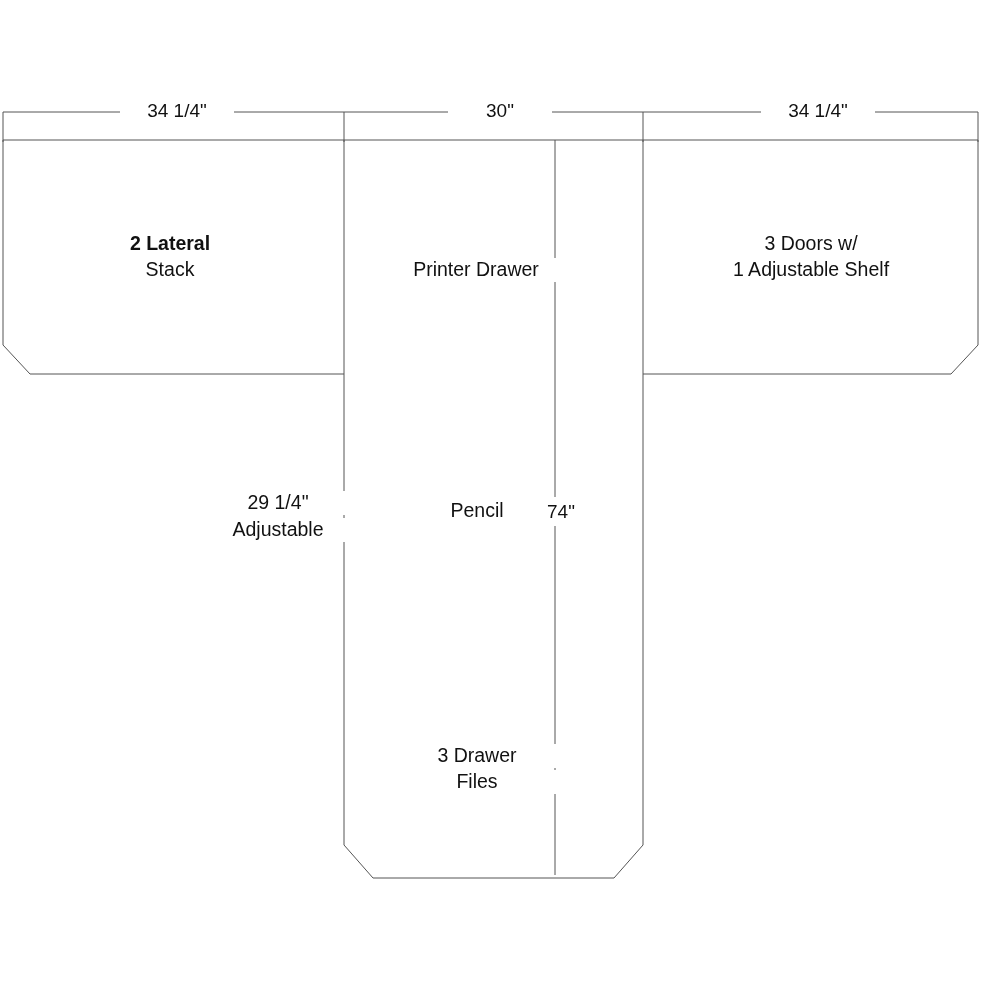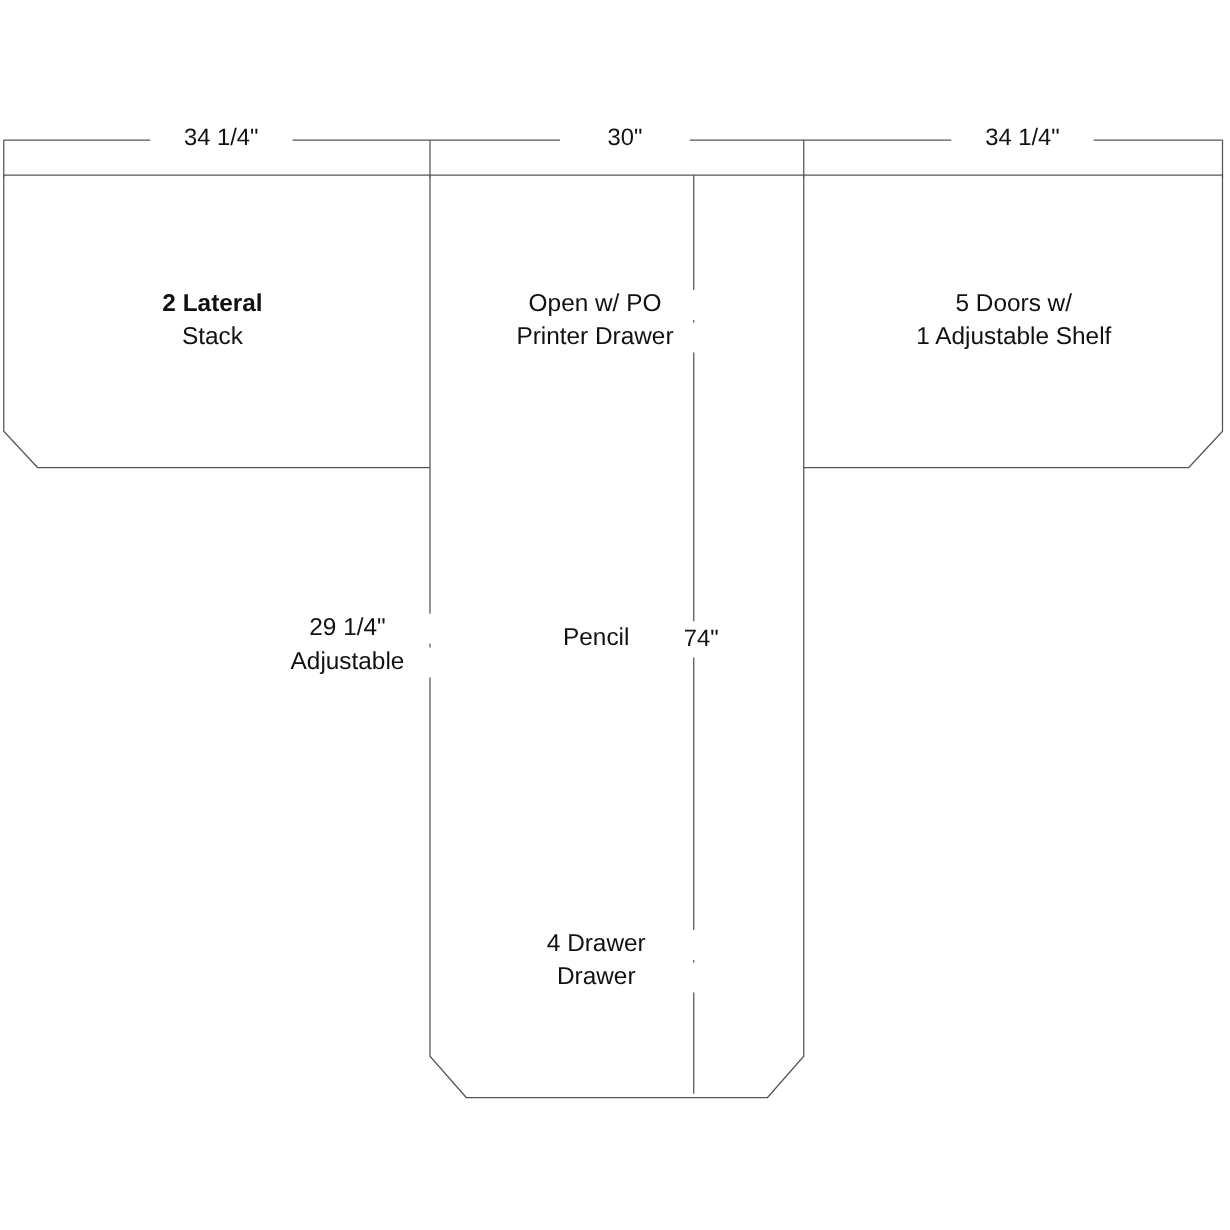--- a/index.html
+++ b/index.html
@@ -77,29 +77,28 @@
 
   <div class="lbl dim-lbl" style="left:120px; top:101px; width:100px;">34 1/4"</div>
 
   <div class="lbl dim-lbl" style="left:448px; top:101px; width:90px;">30"</div>
 
   <div class="lbl dim-lbl" style="left:761px; top:101px; width:100px;">34 1/4"</div>
 
   <div class="lbl box-lbl" style="left:70px; top:232px; width:200px;font-weight:bold;">2 Lateral</div>
   <div class="lbl box-lbl" style="left:70px; top:258px; width:200px;">Stack</div>
 
-  <div class="lbl box-lbl" style="left:376px; top:232px; width:200px;">Open w/ PO</div>
   <div class="lbl box-lbl" style="left:376px; top:258px; width:200px;">Printer Drawer</div>
 
-  <div class="lbl box-lbl" style="left:681px; top:232px; width:260px;">5 Doors w/</div>
+  <div class="lbl box-lbl" style="left:681px; top:232px; width:260px;">3 Doors w/</div>
   <div class="lbl box-lbl" style="left:681px; top:258px; width:260px;">1 Adjustable Shelf</div>
 
   <div class="lbl box-lbl" style="left:178px; top:491px; width:200px;">29 1/4"</div>
   <div class="lbl box-lbl" style="left:178px; top:518px; width:200px;">Adjustable</div>
 
   <div class="lbl box-lbl" style="left:377px; top:499px; width:200px;text-align:center;">Pencil</div>
 
   <div class="lbl vert-dim-lbl" style="left:520px; top:497px; width:70px;">74"</div>
 
-  <div class="lbl box-lbl" style="left:377px; top:744px; width:200px;">4 Drawer</div>
-  <div class="lbl box-lbl" style="left:377px; top:770px; width:200px;">Drawer</div>
+  <div class="lbl box-lbl" style="left:377px; top:744px; width:200px;">3 Drawer</div>
+  <div class="lbl box-lbl" style="left:377px; top:770px; width:200px;">Files</div>
 
 </div>
 
 </body></html>

